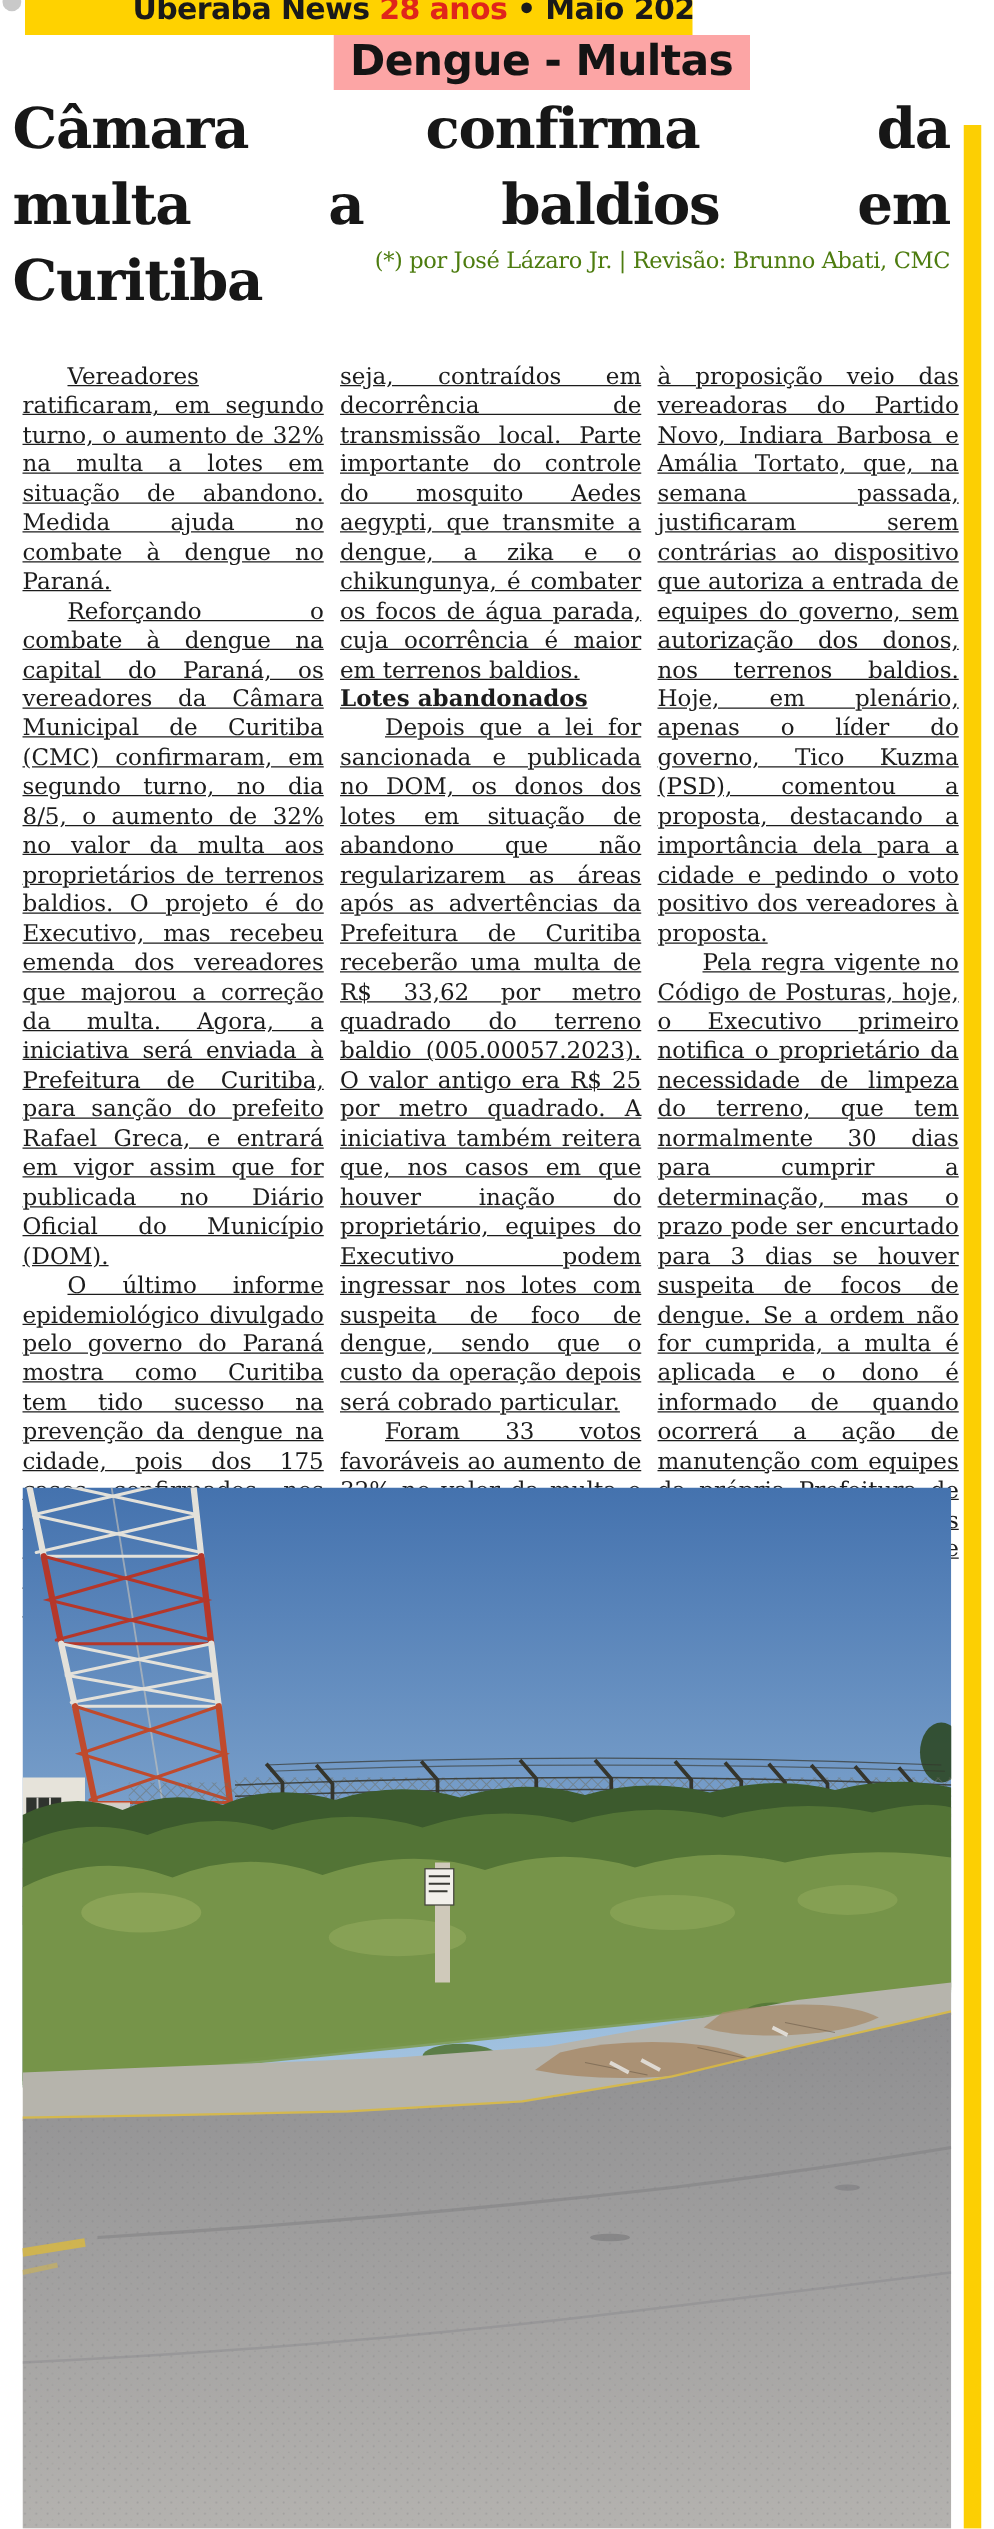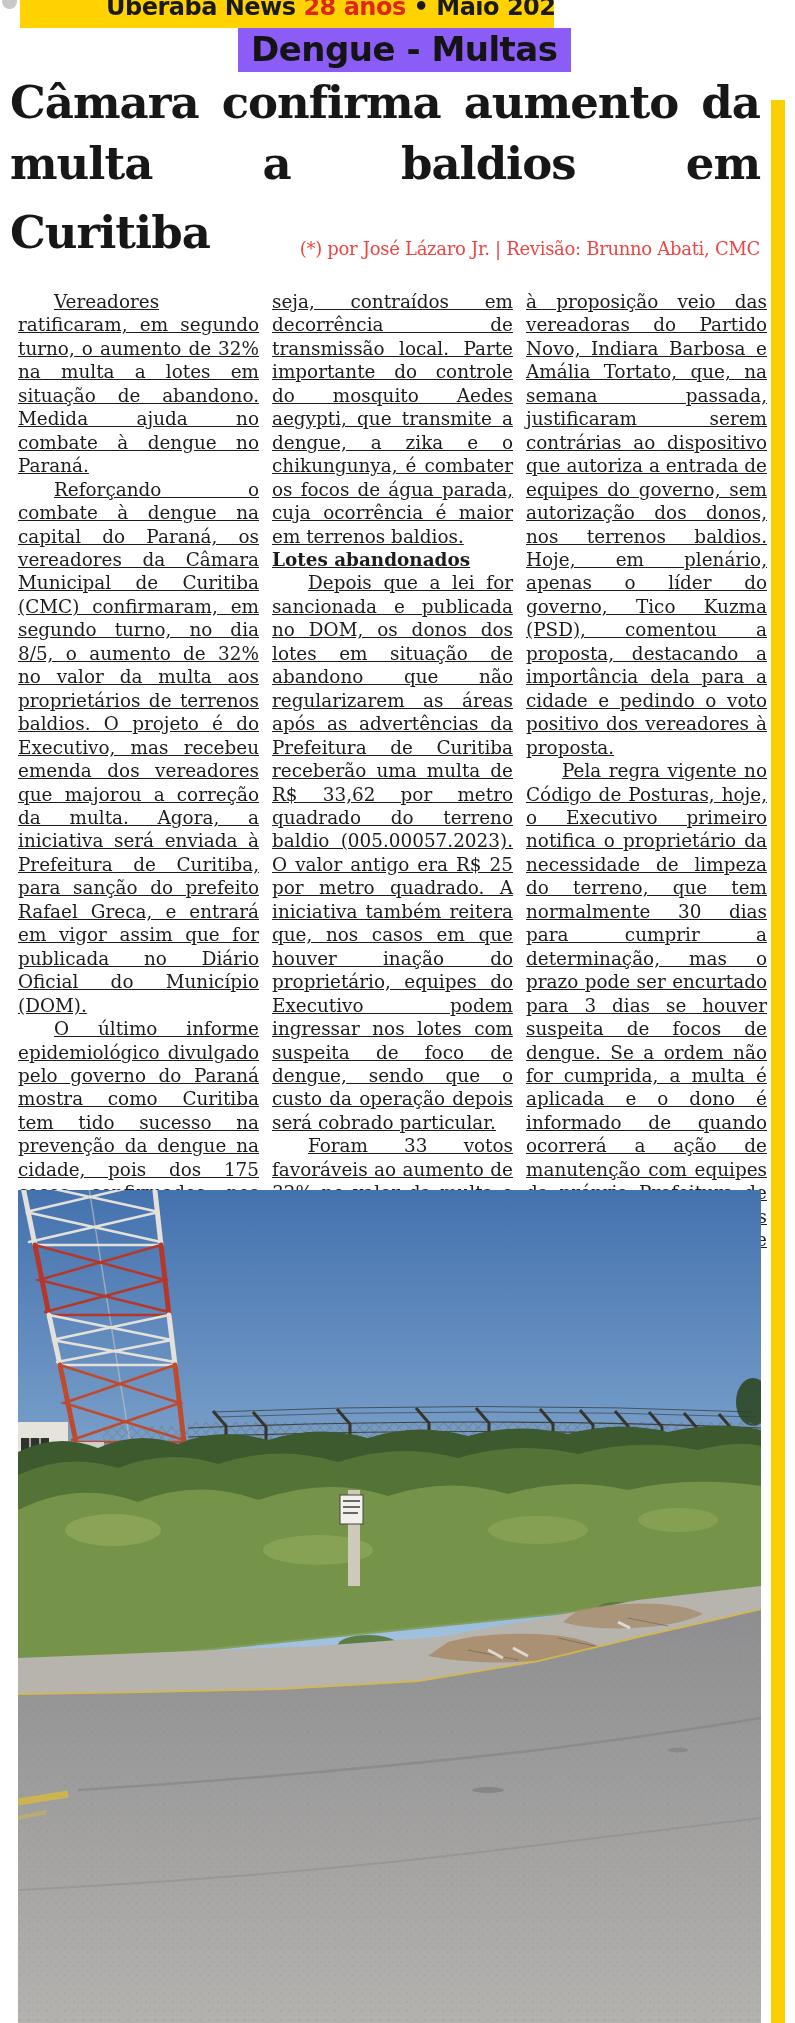--- a/index.html
+++ b/index.html
@@ -18,23 +18,23 @@
   
   .tag{position:absolute;left:238px;top:28px;padding:1px 13px 3px 13px;
        font-family:"DejaVu Sans",sans-serif;font-weight:bold;font-size:34px;
        color:#141414;letter-spacing:-0.5px;}
 
   
   .headline{position:absolute;left:10px;top:76px;width:750px;
             font-family:"DejaVu Serif",serif;font-weight:bold;font-size:45px;
             letter-spacing:-1px;color:#171717;}
   .headline .hline{display:flex;justify-content:space-between;height:61px;align-items:baseline;}
-  .headline .hline3{display:flex;justify-content:space-between;align-items:flex-end;height:61px;}
+  .headline .hline3{display:flex;justify-content:space-between;align-items:flex-start;height:61px;}
   .byline{font-family:"DejaVu Serif",serif;font-weight:normal;font-size:18px;
-          letter-spacing:-0.3px;color:#ef4444;white-space:nowrap;}
+          letter-spacing:-0.3px;color:#4d7c0f;white-space:nowrap;}
 
   
   .columns{position:absolute;left:18px;top:290px;width:750px;display:flex;gap:13px;}
   .col{width:241px;font-family:"DejaVu Serif",serif;font-size:18.4px;line-height:23.45px;
        text-align:justify;color:#1c1c1c;hyphens:auto;overflow-wrap:break-word;}
   .col p{margin:0;text-decoration:underline;}
   .col p.indent{text-indent:36px;}
   .col p.noindent{text-indent:0;}
   .col p.subhead{text-align:left;font-weight:bold;text-indent:0;}
 
@@ -48,27 +48,26 @@
 </head>
 <body>
 
 <div class="page">
 
   <div class="header-bar" style="background: rgb(255, 210, 0);">
     <div class="header-text"><span>Uberaba News</span><span> </span><span class="years">28 anos</span><span> • Maio 2023</span></div>
   </div>
   <div class="binding-dot"></div>
 
-  <div class="tag" style="background: #8b5cf6;">Dengue - Multas</div>
+  <div class="tag" style="background: #fca5a5; margin-left: 29px;">Dengue - Multas</div>
 
   <div class="headline">
     <div class="hline">
         <span>Câmara</span>
         <span>confirma</span>
-        <span>aumento</span>
         <span>da</span>
       </div>
     <div class="hline">
         <span>multa</span>
         <span>a</span>
         <span>baldios</span>
         <span>em</span>
       </div>
     <div class="hline3">
       <span>Curitiba</span>

